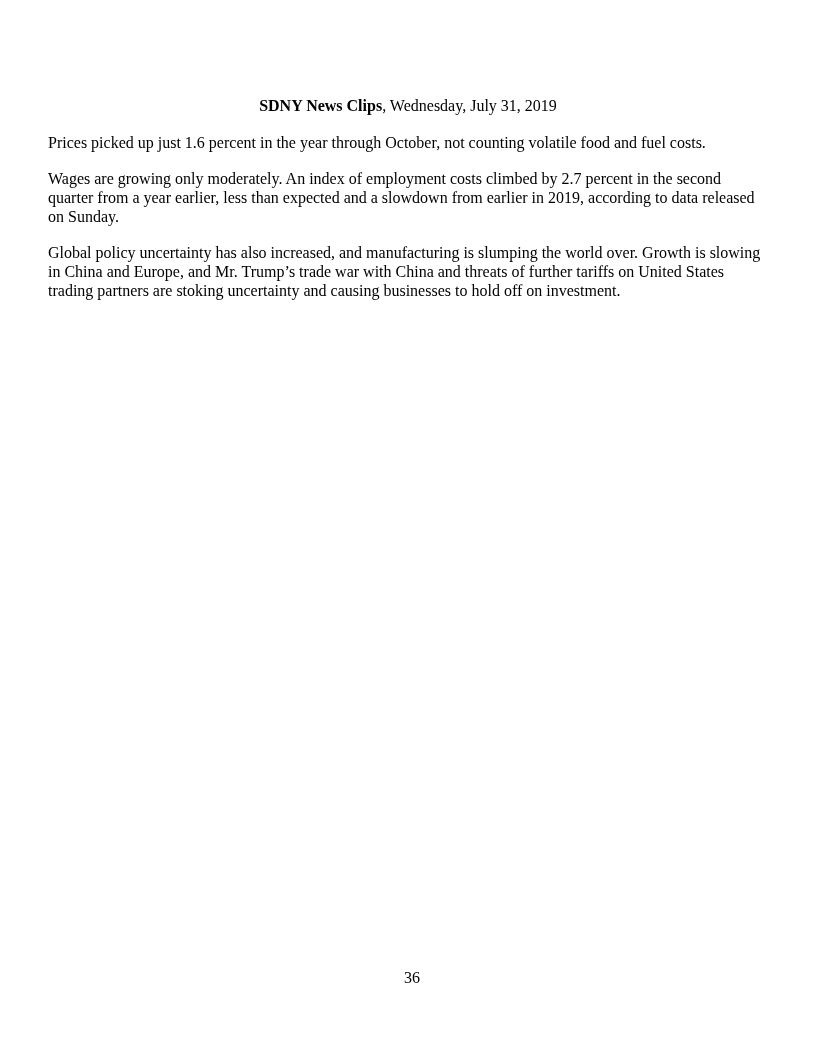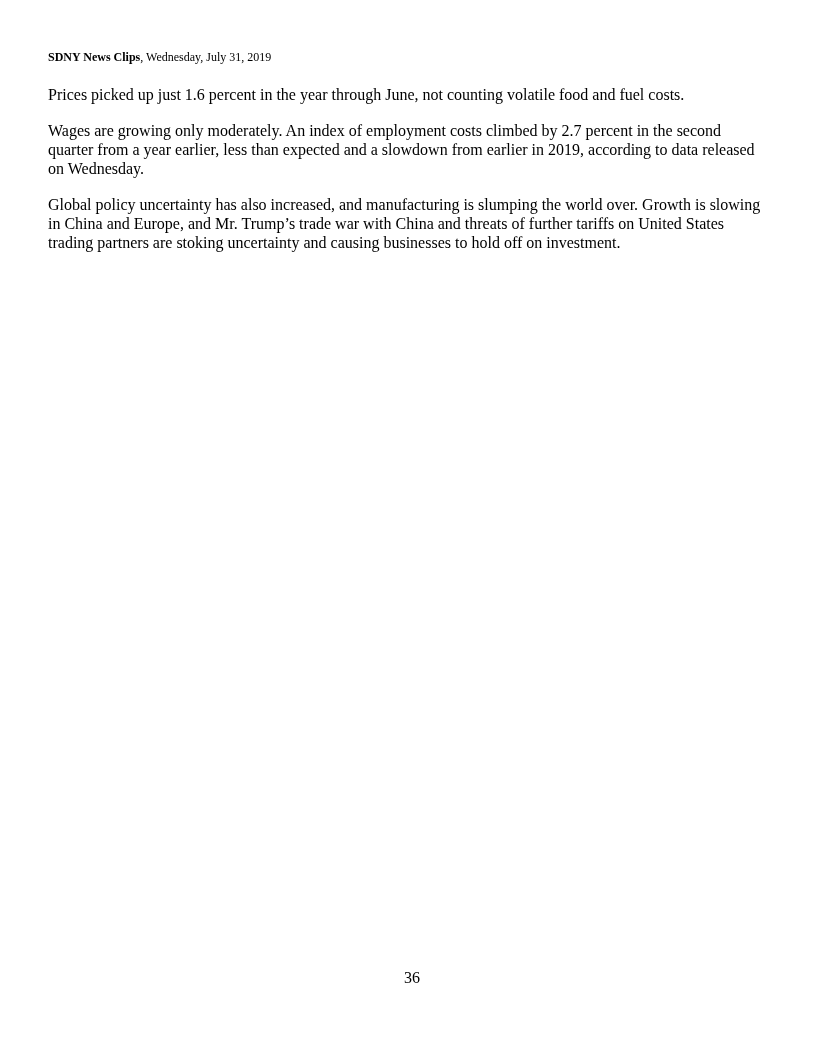--- a/index.html
+++ b/index.html
@@ -17,24 +17,25 @@
     background: #ffffff;
     overflow: hidden;
   }
   .content {
     position: absolute;
     top: 48px;
     left: 48px;
     width: 720px;
   }
   .doc-header {
-    text-align: left;
-    font-size: 12px;
+    text-align: center;
+    font-size: 16px;
     line-height: 19px;
     margin-bottom: 18px;
+    margin-top: 48px;
   }
   .doc-header .bold { font-weight: bold; }
   .body-text p {
     font-size: 16px;
     line-height: 19px;
     margin-bottom: 17px;
     text-align: left;
   }
   .page-footer {
     position: absolute;
@@ -50,22 +51,22 @@
 <body>
 
 <div class="page">
   <div class="content">
 
     <div class="doc-header">
       <span class="bold">SDNY News Clips</span><span>, Wednesday, July 31, 2019</span>
     </div>
 
     <div class="body-text">
-      <p>Prices picked up just 1.6 percent in the year through June, not counting volatile food and fuel costs.</p>
-      <p>Wages are growing only moderately. An index of employment costs climbed by 2.7 percent in the second quarter from a year earlier, less than expected and a slowdown from earlier in 2019, according to data released on Wednesday.</p>
+      <p>Prices picked up just 1.6 percent in the year through October, not counting volatile food and fuel costs.</p>
+      <p>Wages are growing only moderately. An index of employment costs climbed by 2.7 percent in the second quarter from a year earlier, less than expected and a slowdown from earlier in 2019, according to data released on Sunday.</p>
       <p>Global policy uncertainty has also increased, and manufacturing is slumping the world over. Growth is slowing in China and Europe, and Mr. Trump’s trade war with China and threats of further tariffs on United States trading partners are stoking uncertainty and causing businesses to hold off on investment.</p>
     </div>
 
   </div>
 
   <div class="page-footer">
     <span>36</span>
   </div>
 </div>
 

